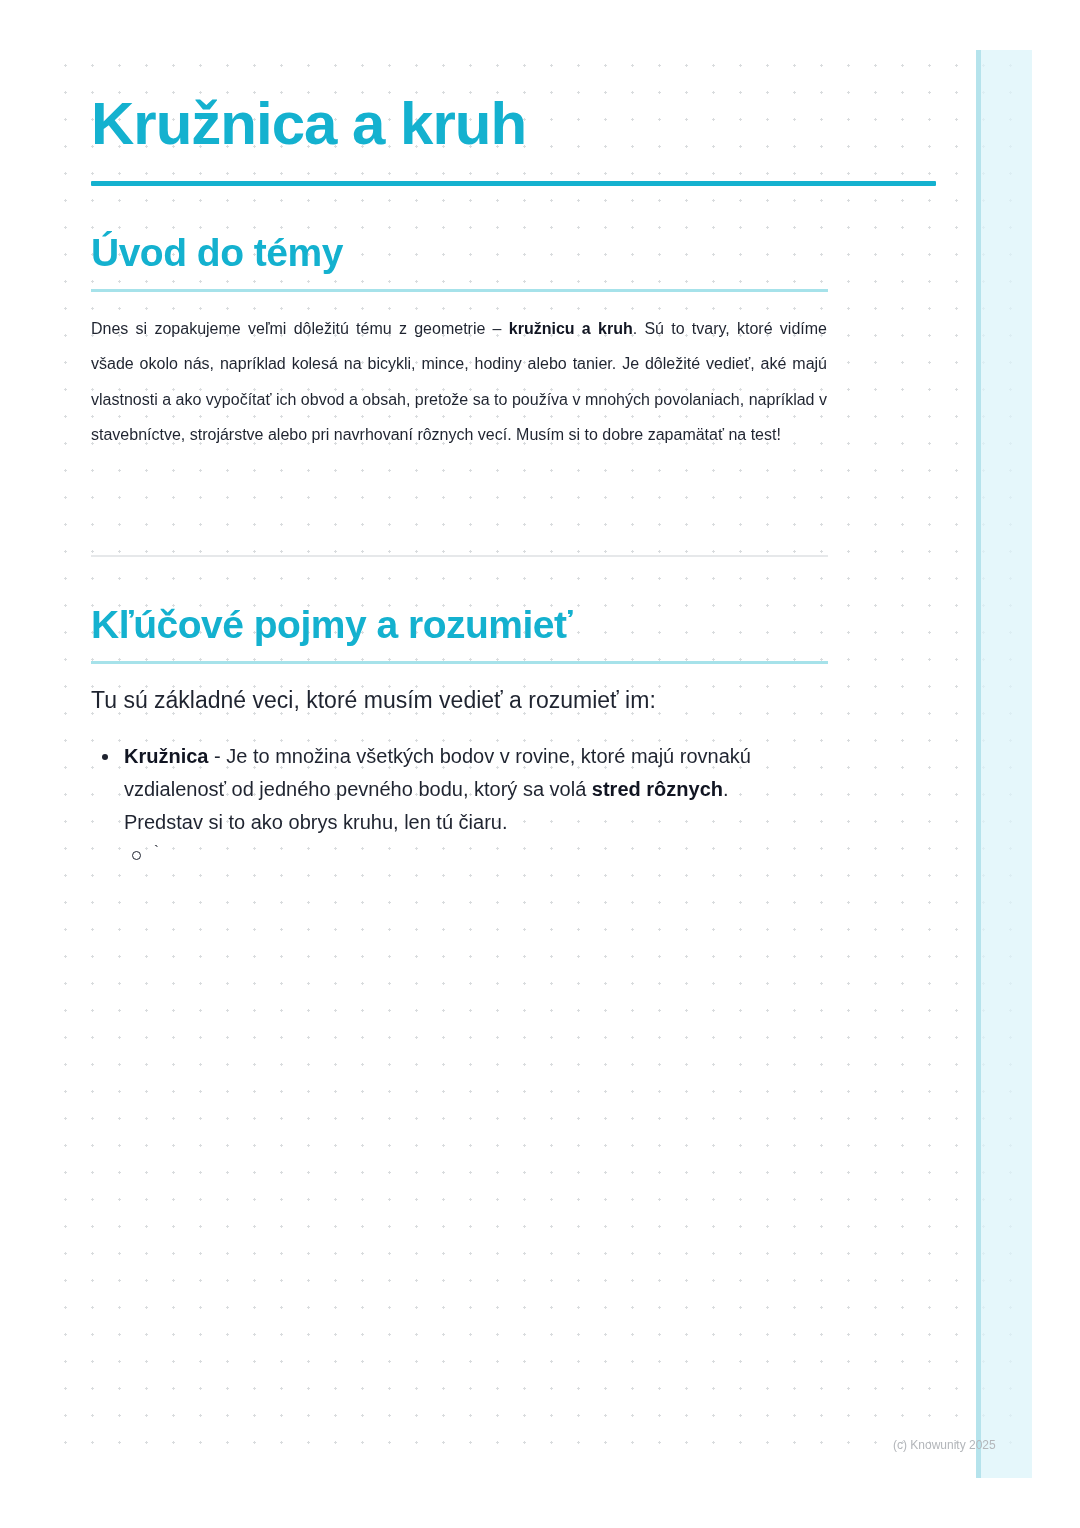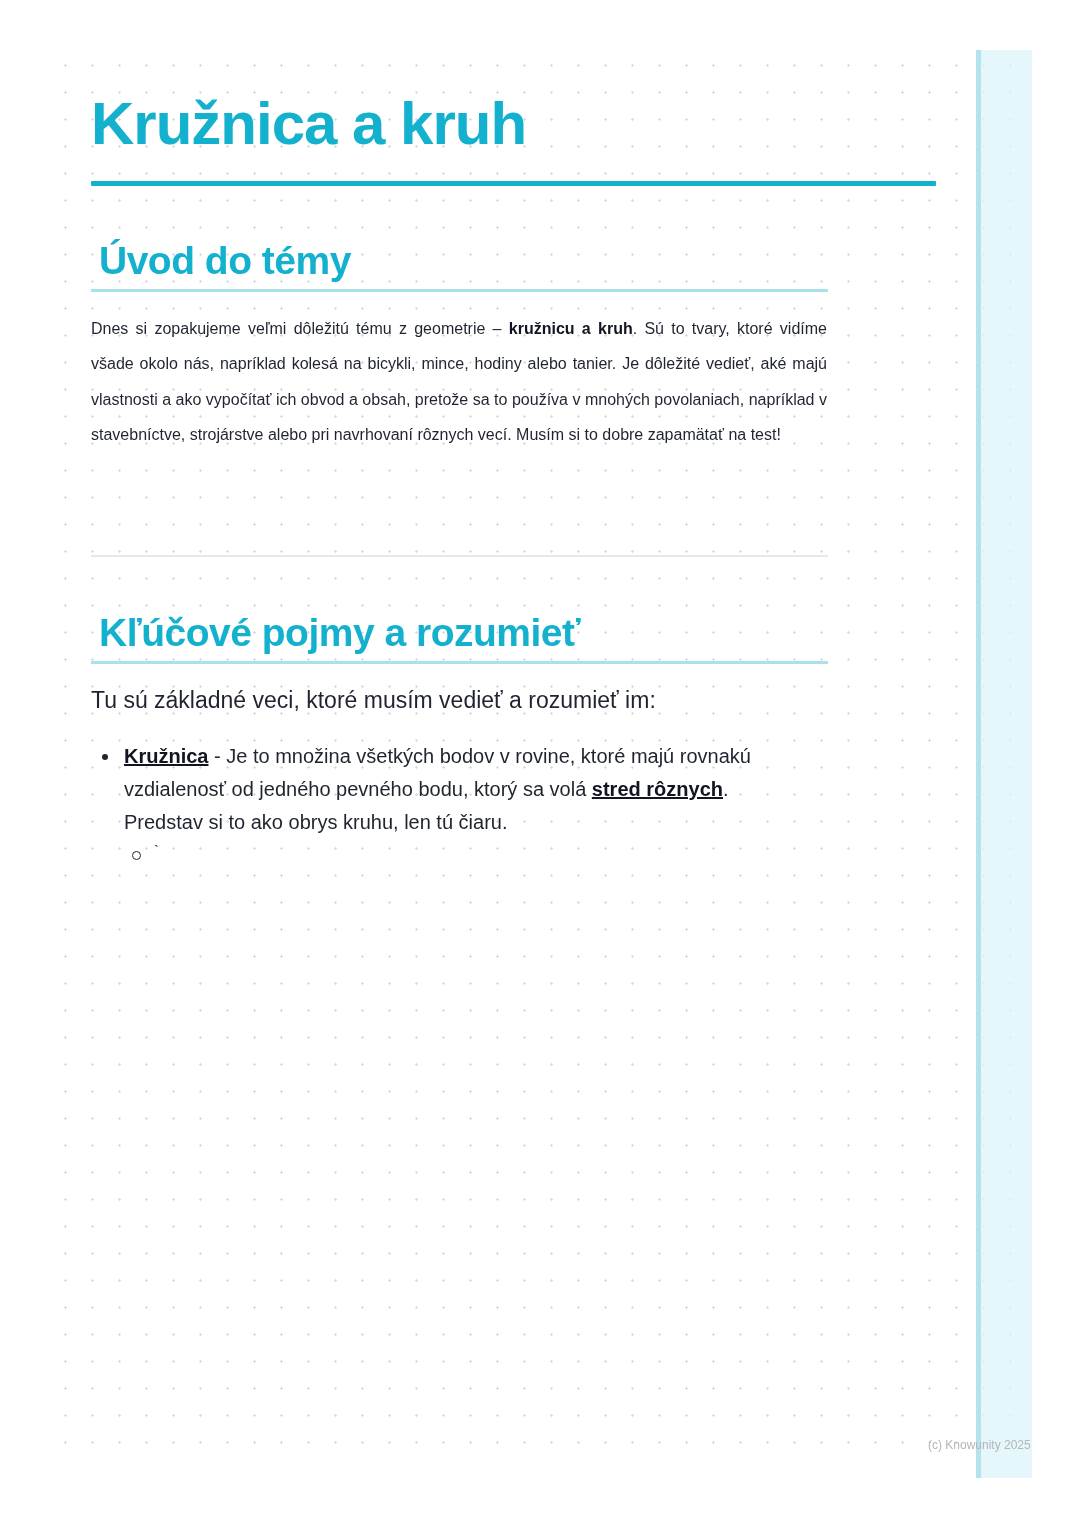--- a/index.html
+++ b/index.html
@@ -24,21 +24,21 @@
   .page-title {
     position:absolute; left:91px; top:88px; margin:0;
     font-size:60px; font-weight:bold; color:#14b1cf; letter-spacing:-1px;
     line-height:72px;
   }
   .title-rule {
     position:absolute; left:91px; top:181px; width:845px; height:5px;
     background:#14b1cf; border-radius:1px;
   }
   .section-heading {
-    position:absolute; left:91px; margin:8px;
+    position:absolute; left:91px; margin:0;
     font-size:39px; font-weight:bold; color:#14b1cf; letter-spacing:-0.5px;
     line-height:50px;
   }
   .section-rule {
     position:absolute; left:91px; width:737px; height:3px; background:#a6e2ea;
   }
   .divider {
     position:absolute; left:91px; top:555px; width:737px; height:2px; background:#e6e8ea;
   }
   .para {
@@ -53,33 +53,33 @@
   .bullet-list {
     position:absolute; left:91px; top:740px; width:720px; margin:0; padding:0; list-style:none;
   }
   .bullet-item {
     position:relative; padding-left:33px;
     font-size:20px; line-height:33px; color:#1f2430;
   }
   .bullet-dot {
     position:absolute; left:11px; top:14px; width:6px; height:6px; border-radius:50%; background:#1f2430;
   }
-  .bullet-item b { font-weight:bold; color:#111522;text-decoration:underline; }
+  .bullet-item b { font-weight:bold; color:#111522; }
   .sub-item {
     position:absolute; left:132px; top:848px; height:14px;
   }
   .sub-circle {
     position:absolute; left:0; top:3px; width:7px; height:7px; border:1.3px solid #1f2430; border-radius:50%;
   }
   .sub-text {
     position:absolute; left:22px; top:-6px; font-size:15px; color:#1f2430;
   }
   .footer {
     position:absolute; left:893px; top:1438px;
-    font-size:12px; color:#b3b6ba;margin-left:35px;
+    font-size:12px; color:#b3b6ba;
   }
 </style>
 </head>
 <body>
 
 <div class="dotgrid"></div>
 <div class="side-strip"></div>
 
 <h1 class="page-title">Kružnica a kruh</h1>
 <div class="title-rule"></div>

